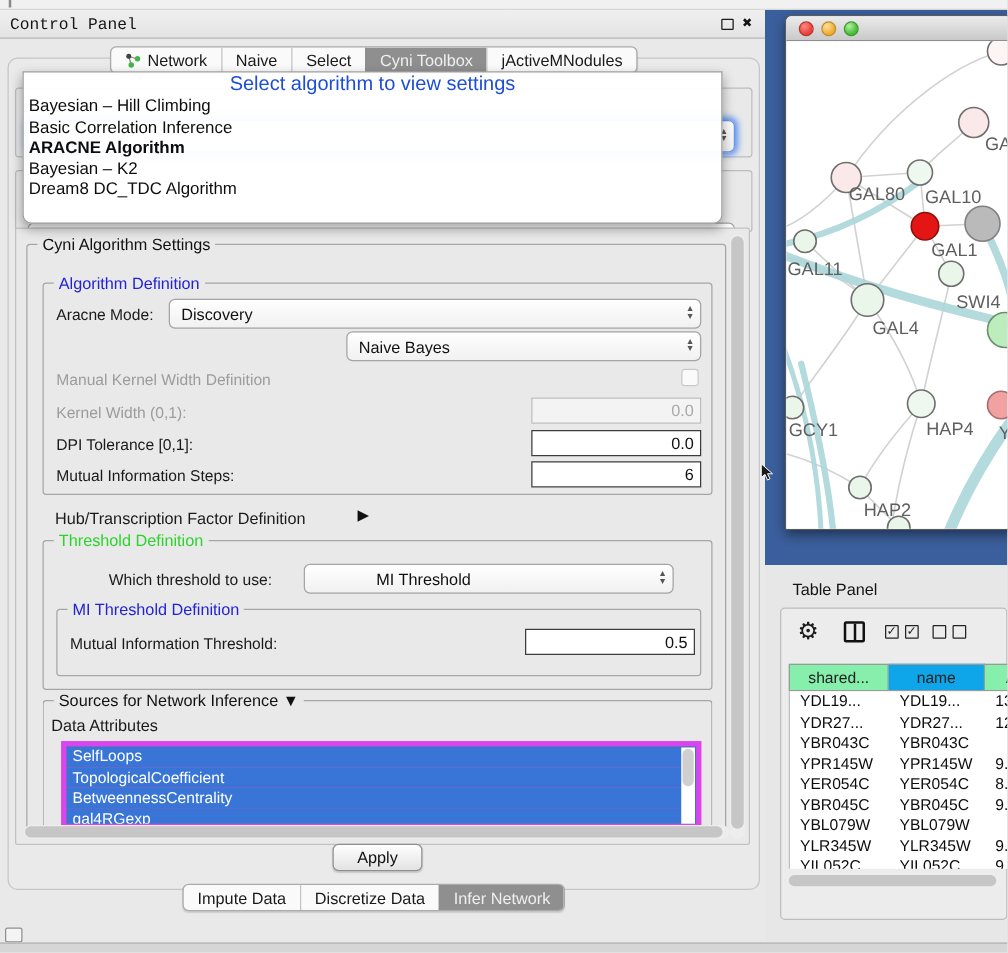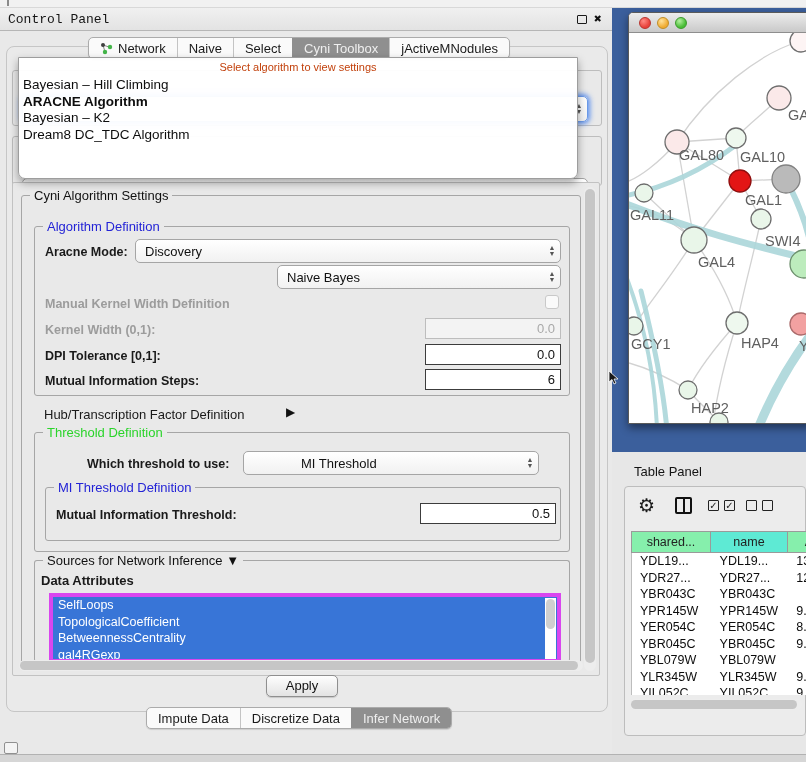--- a/index.html
+++ b/index.html
@@ -28,32 +28,32 @@
   .net-ic{width:13px;height:13px;display:inline-block;}
   
   .bg-group{position:absolute;border:1px solid #bdbdbd;border-radius:3px;background:#e9e9e9;}
   .combo{position:relative;background:linear-gradient(#ffffff,#f1f1f1);border:1px solid #a5a5a5;border-radius:5px;font-size:13px;display:flex;align-items:center;}
   .combo .val{padding-left:9px;flex:1;white-space:nowrap;overflow:hidden;}
   .combo .stepper{width:16px;display:flex;flex-direction:column;align-items:center;justify-content:center;line-height:6px;font-size:7px;color:#555;}
   .combo.focus{box-shadow:0 0 5px 2px rgba(70,130,240,.85);border-color:#6b9ae8;}
   .combo.ghost .val{color:#a9a9a9;}
   
   .popup{position:absolute;left:18px;top:49px;width:560px;height:122px;background:rgba(255,255,255,.96);border:1px solid #9d9d9d;border-radius:0 0 7px 7px;box-shadow:0 4px 9px rgba(0,0,0,.35);z-index:40;padding-top:1px;}
-  .popup .ph{font-size:11px;color:#c2410c;text-align:center;height:18px;line-height:17px;}
+  .popup .ph{font-size:16px;color:#1d4ed8;text-align:center;height:18px;line-height:17px;}
   .popup .it{font-size:13.5px;color:#0d0d0d;padding-left:4px;height:16.5px;line-height:16.5px;white-space:nowrap;}
   .popup .it.bold{font-weight:bold;}
   
   .settings-pane{position:absolute;left:12px;top:174px;width:588px;height:494px;background:#e9e9e9;border:1px solid #c2c2c2;border-radius:2px;}
   .vscroll{position:absolute;right:3px;top:4px;width:12px;height:484px;background:#ededed;border-radius:6px;}
   .vscroll .thumb{position:absolute;left:1px;top:2px;width:10px;height:474px;background:#c6c6c6;border-radius:6px;}
   .group{position:absolute;border:1px solid #a6a6a6;border-radius:3px;}
   .legend{position:absolute;top:-8px;left:8px;background:#e9e9e9;padding:0 4px;font-size:13px;white-space:nowrap;}
   .legend.blue{color:#2323d6;}
   .legend.green{color:#2bd42b;}
-  .lbl{position:absolute;font-size:12.5px;font-weight:bold;color:#1a1a1a;white-space:nowrap;}
+  .lbl{position:absolute;font-size:12.5px;font-weight:normal;color:#1a1a1a;white-space:nowrap;}
   .lbl.dis{color:#9c9c9c;}
   .field{position:absolute;background:#fff;border:1px solid #3c3c3c;font-size:13px;text-align:right;padding:2px 5px 0 0;height:21px;}
   .field.dis{background:#f3f3f3;border:1px solid #bdbdbd;color:#a9a9a9;}
   .cbx{position:absolute;width:14px;height:14px;border:1px solid #c9c9c9;border-radius:3px;background:#fafafa;}
   .arrow-r{display:inline-block;margin-left:6px;font-size:12px;}
   .list{position:absolute;background:#ec4899;border:4px solid #d946ef;overflow:hidden;}
   .list .li{height:16.5px;line-height:16.5px;font-size:12.5px;color:#fff;background:#3875d7;padding-left:5px;white-space:nowrap;}
   .list .lvs{position:absolute;right:1px;top:1px;width:11px;height:64px;background:#fff;}
   .list .lvs .thumb{position:absolute;left:1px;top:1px;width:9px;height:30px;background:#cfcfcf;border-radius:5px;}
   .hscroll{position:absolute;height:11px;background:#ededed;border-radius:6px;}
@@ -75,21 +75,21 @@
   .tp-box{position:absolute;left:12px;top:34px;width:182px;height:250px;background:#ececec;border:1px solid #bdbdbd;border-radius:4px;}
   .tb-gear{position:absolute;left:13px;top:9px;font-size:19px;color:#1a1a1a;line-height:19px;}
   .tb-cols{position:absolute;left:50px;top:10px;width:17px;height:17px;border:2px solid #111;border-radius:2px;}
   .tb-cols:before{content:"";position:absolute;left:5.5px;top:0;width:2px;height:13px;background:#111;}
   .tb-chk{position:absolute;top:13px;width:11px;height:11px;border:1.4px solid #222;border-radius:1px;font-size:10px;line-height:9px;text-align:center;color:#222;}
   .tbl{position:absolute;left:6px;top:44px;width:200px;}
   .tbl .hrow{display:flex;height:22px;}
   .tbl .hcell{border:1px solid #9a9a9a;border-left:none;font-size:12.5px;display:flex;align-items:center;justify-content:center;color:#222;}
   .tbl .hcell:first-child{border-left:1px solid #9a9a9a;}
   .hc-blue{background:#86efac;}
-  .hc-gray{background:#5eead4;}
+  .hc-gray{background:#0ea5e9;}
   .tbl-body{position:absolute;left:6px;top:66px;width:200px;height:142px;overflow:hidden;background:#fff;border-left:1px solid #bdbdbd;}
   .trow{display:flex;height:16.5px;line-height:16.5px;font-size:12.5px;color:#0d0d0d;}
   .tcell{padding-left:8px;white-space:nowrap;overflow:hidden;}
   .c1{width:80px;} .c2{width:77px;} .c3{width:43px;}
   .bottom-strip{position:absolute;left:0;top:754px;width:806px;height:8px;background:#d6d6d6;border-top:1px solid #b2b2b2;}
   .cursor{position:absolute;left:608px;top:370px;z-index:60;}
   svg text{font-family:"Liberation Sans", sans-serif;}
 </style>
 </head>
 <body>
@@ -141,20 +141,21 @@
     </div>
     <div class="bg-group" style="left:12px;top:128px;width:590px;height:50px;"></div>
     <div class="combo ghost" style="left:22px;top:144px;width:566px;height:26px;">
       <span class="val">gal-filtered sif default node</span>
       <span class="stepper">▲<br>▼</span>
     </div>
 
     <div class="popup">
       <div class="ph">Select algorithm to view settings</div>
       <div class="it">Bayesian – Hill Climbing</div>
+      <div class="it">Basic Correlation Inference</div>
       <div class="it bold">ARACNE Algorithm</div>
       <div class="it">Bayesian – K2</div>
       <div class="it">Dream8 DC_TDC Algorithm</div>
     </div>
 
     <div class="settings-pane">
       <div class="vscroll">
           <div class="thumb"></div>
         </div>
 

